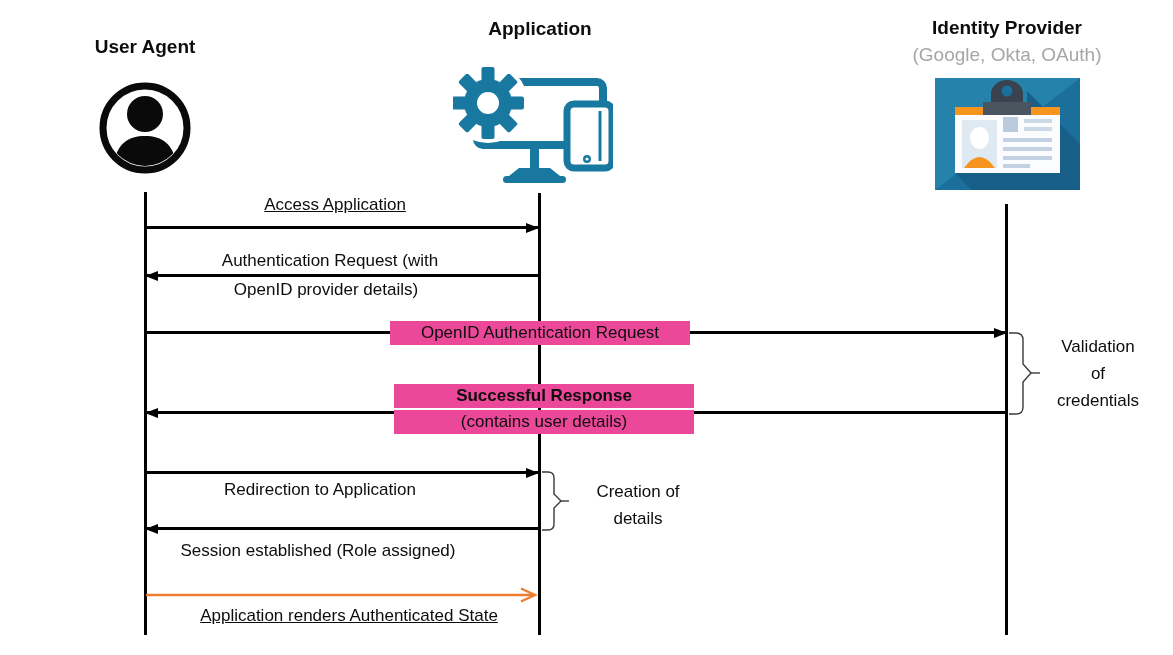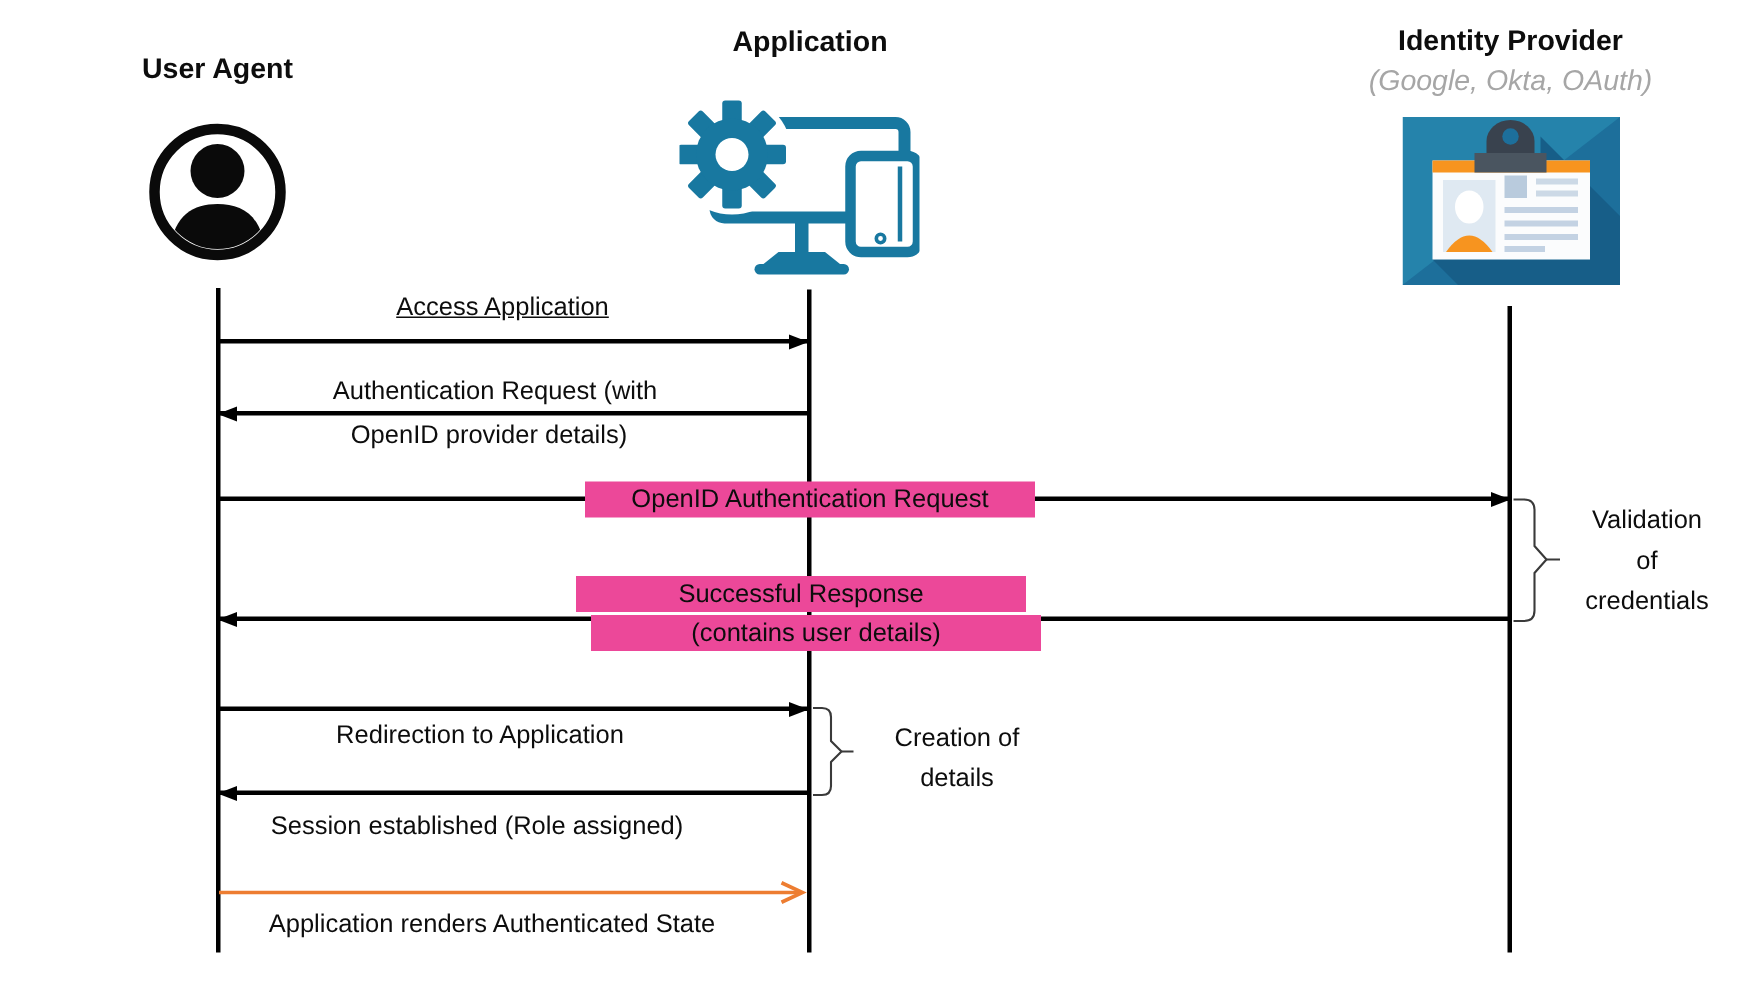--- a/index.html
+++ b/index.html
@@ -1,21 +1,21 @@
 <!DOCTYPE html>
 <html><head>
 <meta charset="utf-8">
 <style>
   html,body{margin:0;padding:0;background:#fff;}
   #stage{
     position:relative;width:1173px;height:655px;background:#fff;overflow:hidden;
     font-family:"Liberation Sans",sans-serif;color:#0d0d0d;
   }
   .actor-title{position:absolute;text-align:center;font-size:19px;font-weight:700;color:#0d0d0d;}
-  .actor-sub{position:absolute;text-align:center;font-size:19px;font-weight:400;color:#A6A6A6;font-style:italic;}
+  .actor-sub{position:absolute;text-align:center;font-size:19px;font-weight:400;color:#A6A6A6;}
   .lifeline{position:absolute;width:3px;background:#000;}
   .msg-line{position:absolute;height:3px;background:#000;}
   .msg-line .head-right{
     position:absolute;right:-1px;top:50%;transform:translateY(-50%);
     width:0;height:0;border-top:5.5px solid transparent;border-bottom:5.5px solid transparent;
     border-left:13px solid #000;
   }
   .msg-line .head-left{
     position:absolute;left:-1px;top:50%;transform:translateY(-50%);
     width:0;height:0;border-top:5.5px solid transparent;border-bottom:5.5px solid transparent;
@@ -137,25 +137,25 @@
 
   <svg style="position:absolute;left:146px;top:585px;" width="394" height="20" viewBox="0 0 394 20">
     <line x1="0" y1="10" x2="387" y2="10" stroke="#ED7D31" stroke-width="2.4"></line>
     <polyline points="375,3.5 389,10 375,16.5" fill="none" stroke="#ED7D31" stroke-width="2.4"></polyline>
   </svg>
 
   <div class="msg-label" style="left:185px;top:193px;width:300px;text-decoration:underline;">Access Application</div>
   <div class="msg-label" style="left:180px;top:249px;width:300px;">Authentication Request (with</div>
   <div class="msg-label" style="left:176px;top:278px;width:300px;">OpenID provider details)</div>
   <div class="msg-label masked" style="left:390px;top:321px;width:300px;">OpenID Authentication Request</div>
-  <div class="msg-label masked" style="left:384px;top:384px;width:300px;">Successful Response</div>
+  <div class="msg-label masked" style="left:394px;top:384px;width:300px;font-weight:bold;">Successful Response</div>
   <div class="msg-label masked" style="left:394px;top:410px;width:300px;">(contains user details)</div>
   <div class="msg-label" style="left:170px;top:478px;width:300px;">Redirection to Application</div>
   <div class="msg-label" style="left:168px;top:539px;width:300px;">Session established (Role assigned)</div>
-  <div class="msg-label" style="left:146px;top:604px;width:364px;">Application renders Authenticated State</div>
+  <div class="msg-label" style="left:167px;top:604px;width:364px;text-decoration:underline;">Application renders Authenticated State</div>
 
   <svg class="brace" style="left:1008px;top:332px;" width="34" height="83" viewBox="0 0 34 83">
     <path d="M1,1 H8 Q15,1 15,8 V32 L23,41 L15,50 V75 Q15,82 8,82 H1" fill="none" stroke="#3A3A3A" stroke-width="1.4"></path>
     <path d="M23,41 H32" fill="none" stroke="#3A3A3A" stroke-width="1.4"></path>
   </svg>
   <div class="annot" style="left:1042px;top:333px;width:112px;">
     <div>Validation</div>
     <div>of</div>
     <div>credentials</div>
   </div>

